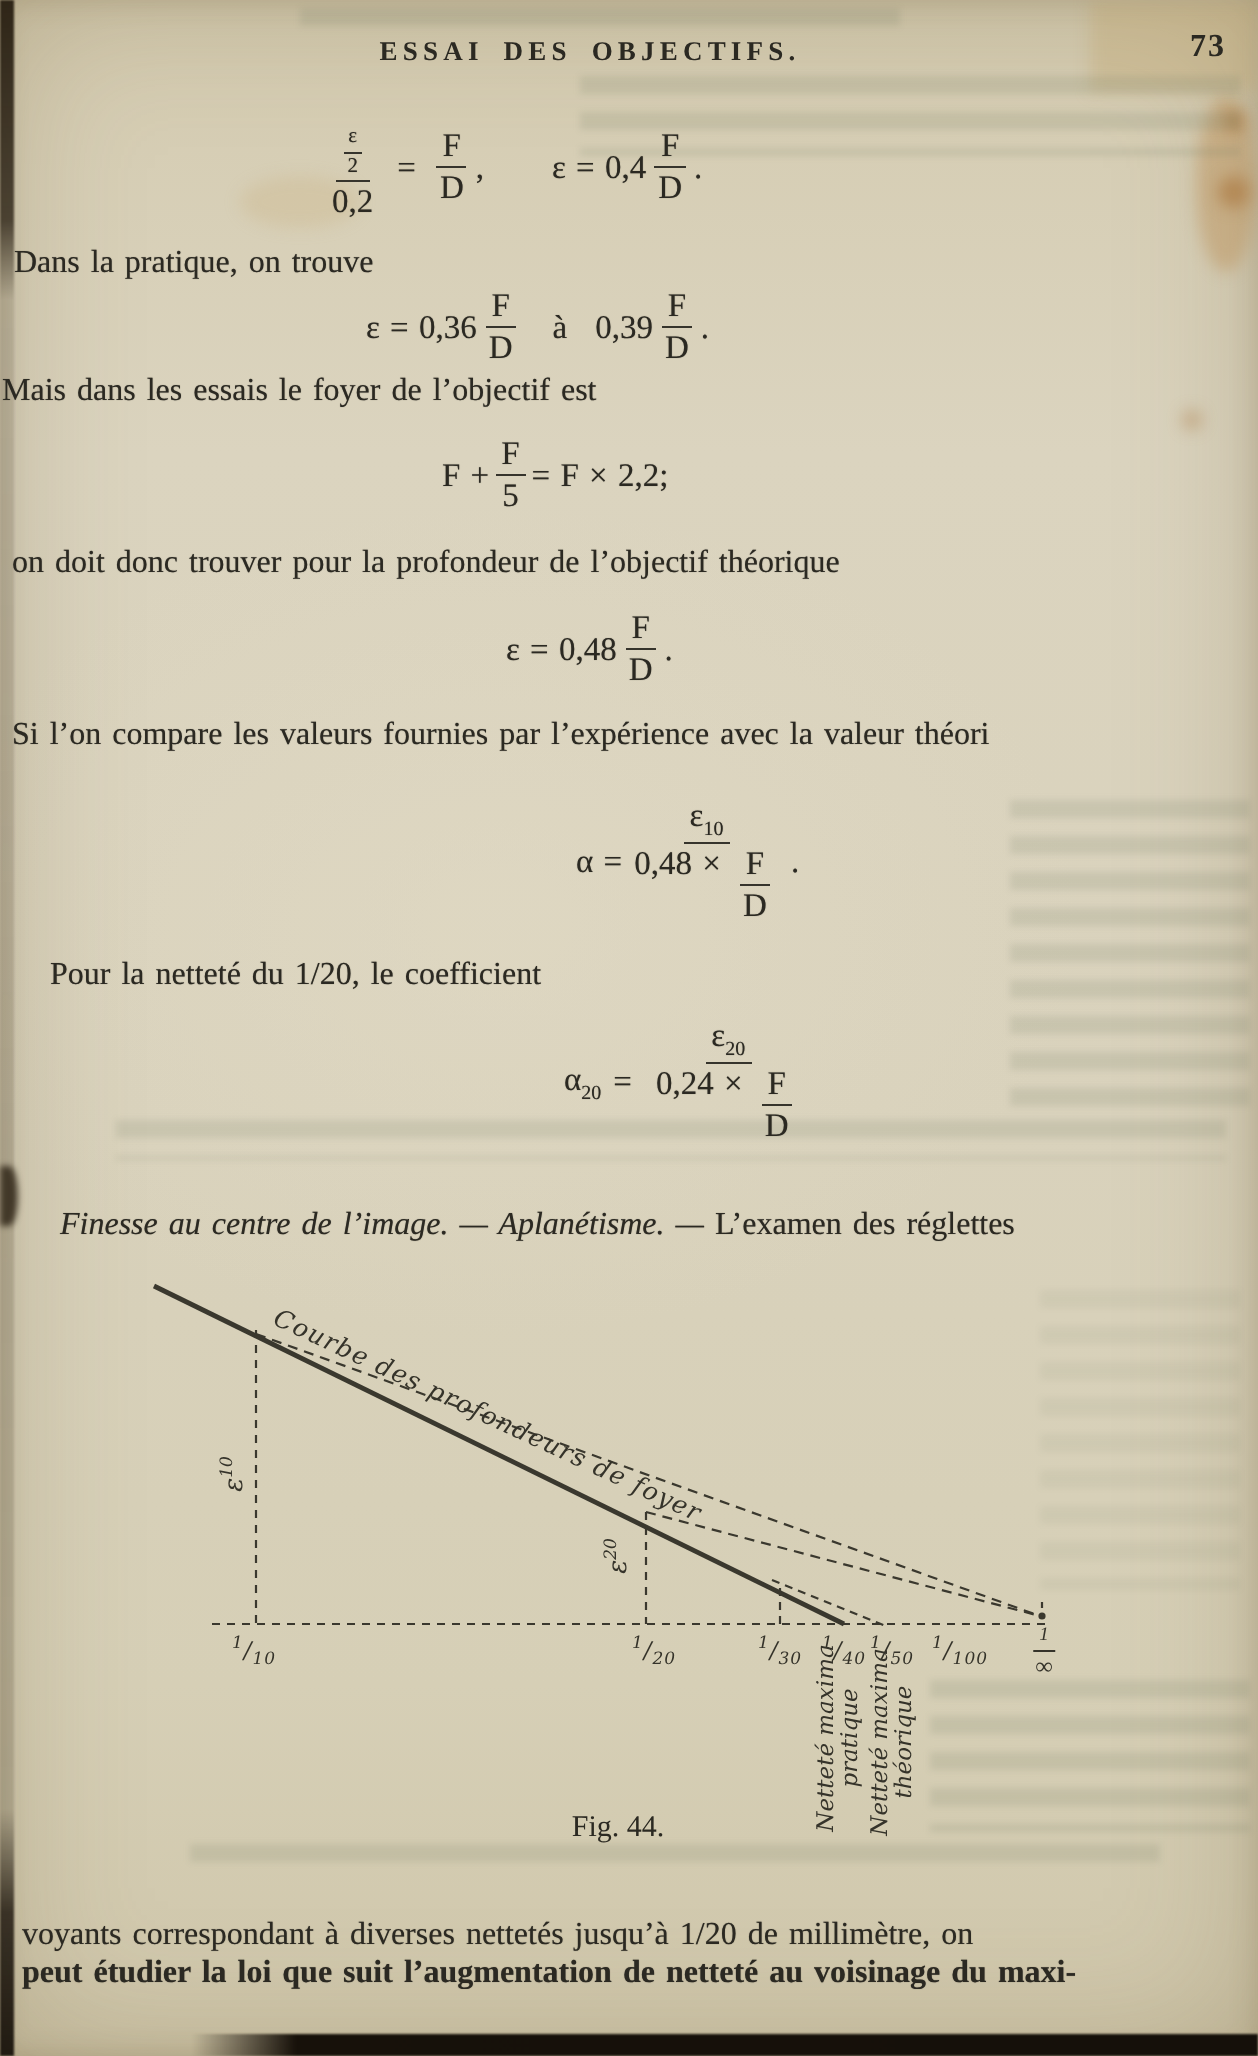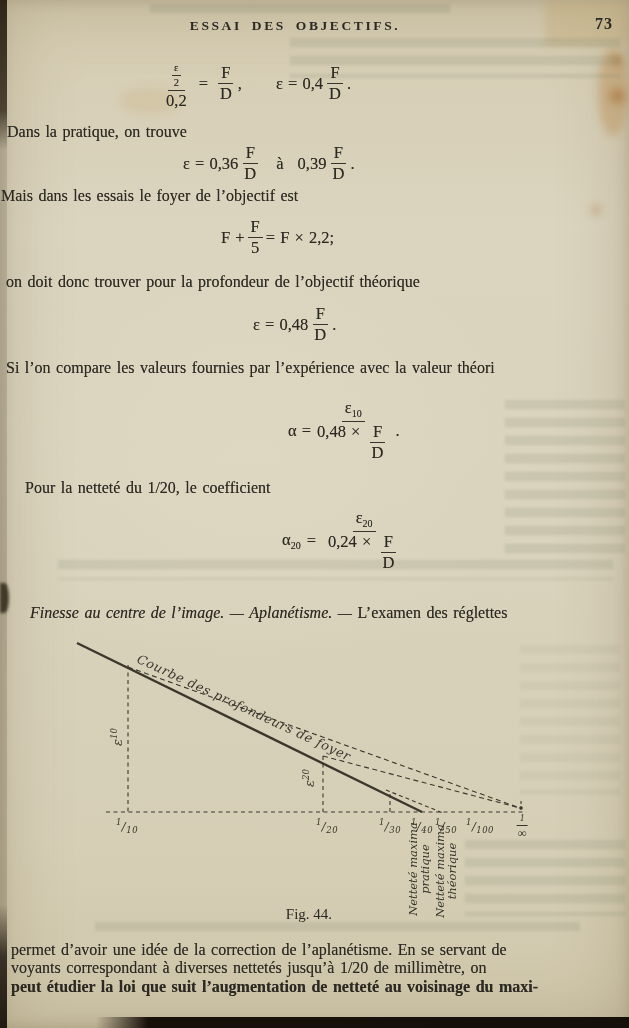--- a/index.html
+++ b/index.html
@@ -225,17 +225,16 @@
     <div>Netteté maxima</div>
     <div>pratique</div>
   </div>
   <div class="figtext vlab netlab" style="left:446px;top:871px;">
     <div>Netteté maxima</div>
     <div>théorique</div>
   </div>
 
   <div class="caption">Fig. 44.</div>
 
-  <div class="line" style="left:11px;top:941px;">permet d’avoir une idée de la correction de l’aplanétisme. En se servant de</div>
   <div class="line" style="left:11px;top:959px;">voyants correspondant à diverses nettetés jusqu’à 1/20 de millimètre, on</div>
   <div class="line" style="left:11px;top:978px;font-weight:bold;">peut étudier la loi que suit l’augmentation de netteté au voisinage du maxi-</div>
 
 </div>
 
 </body></html>

